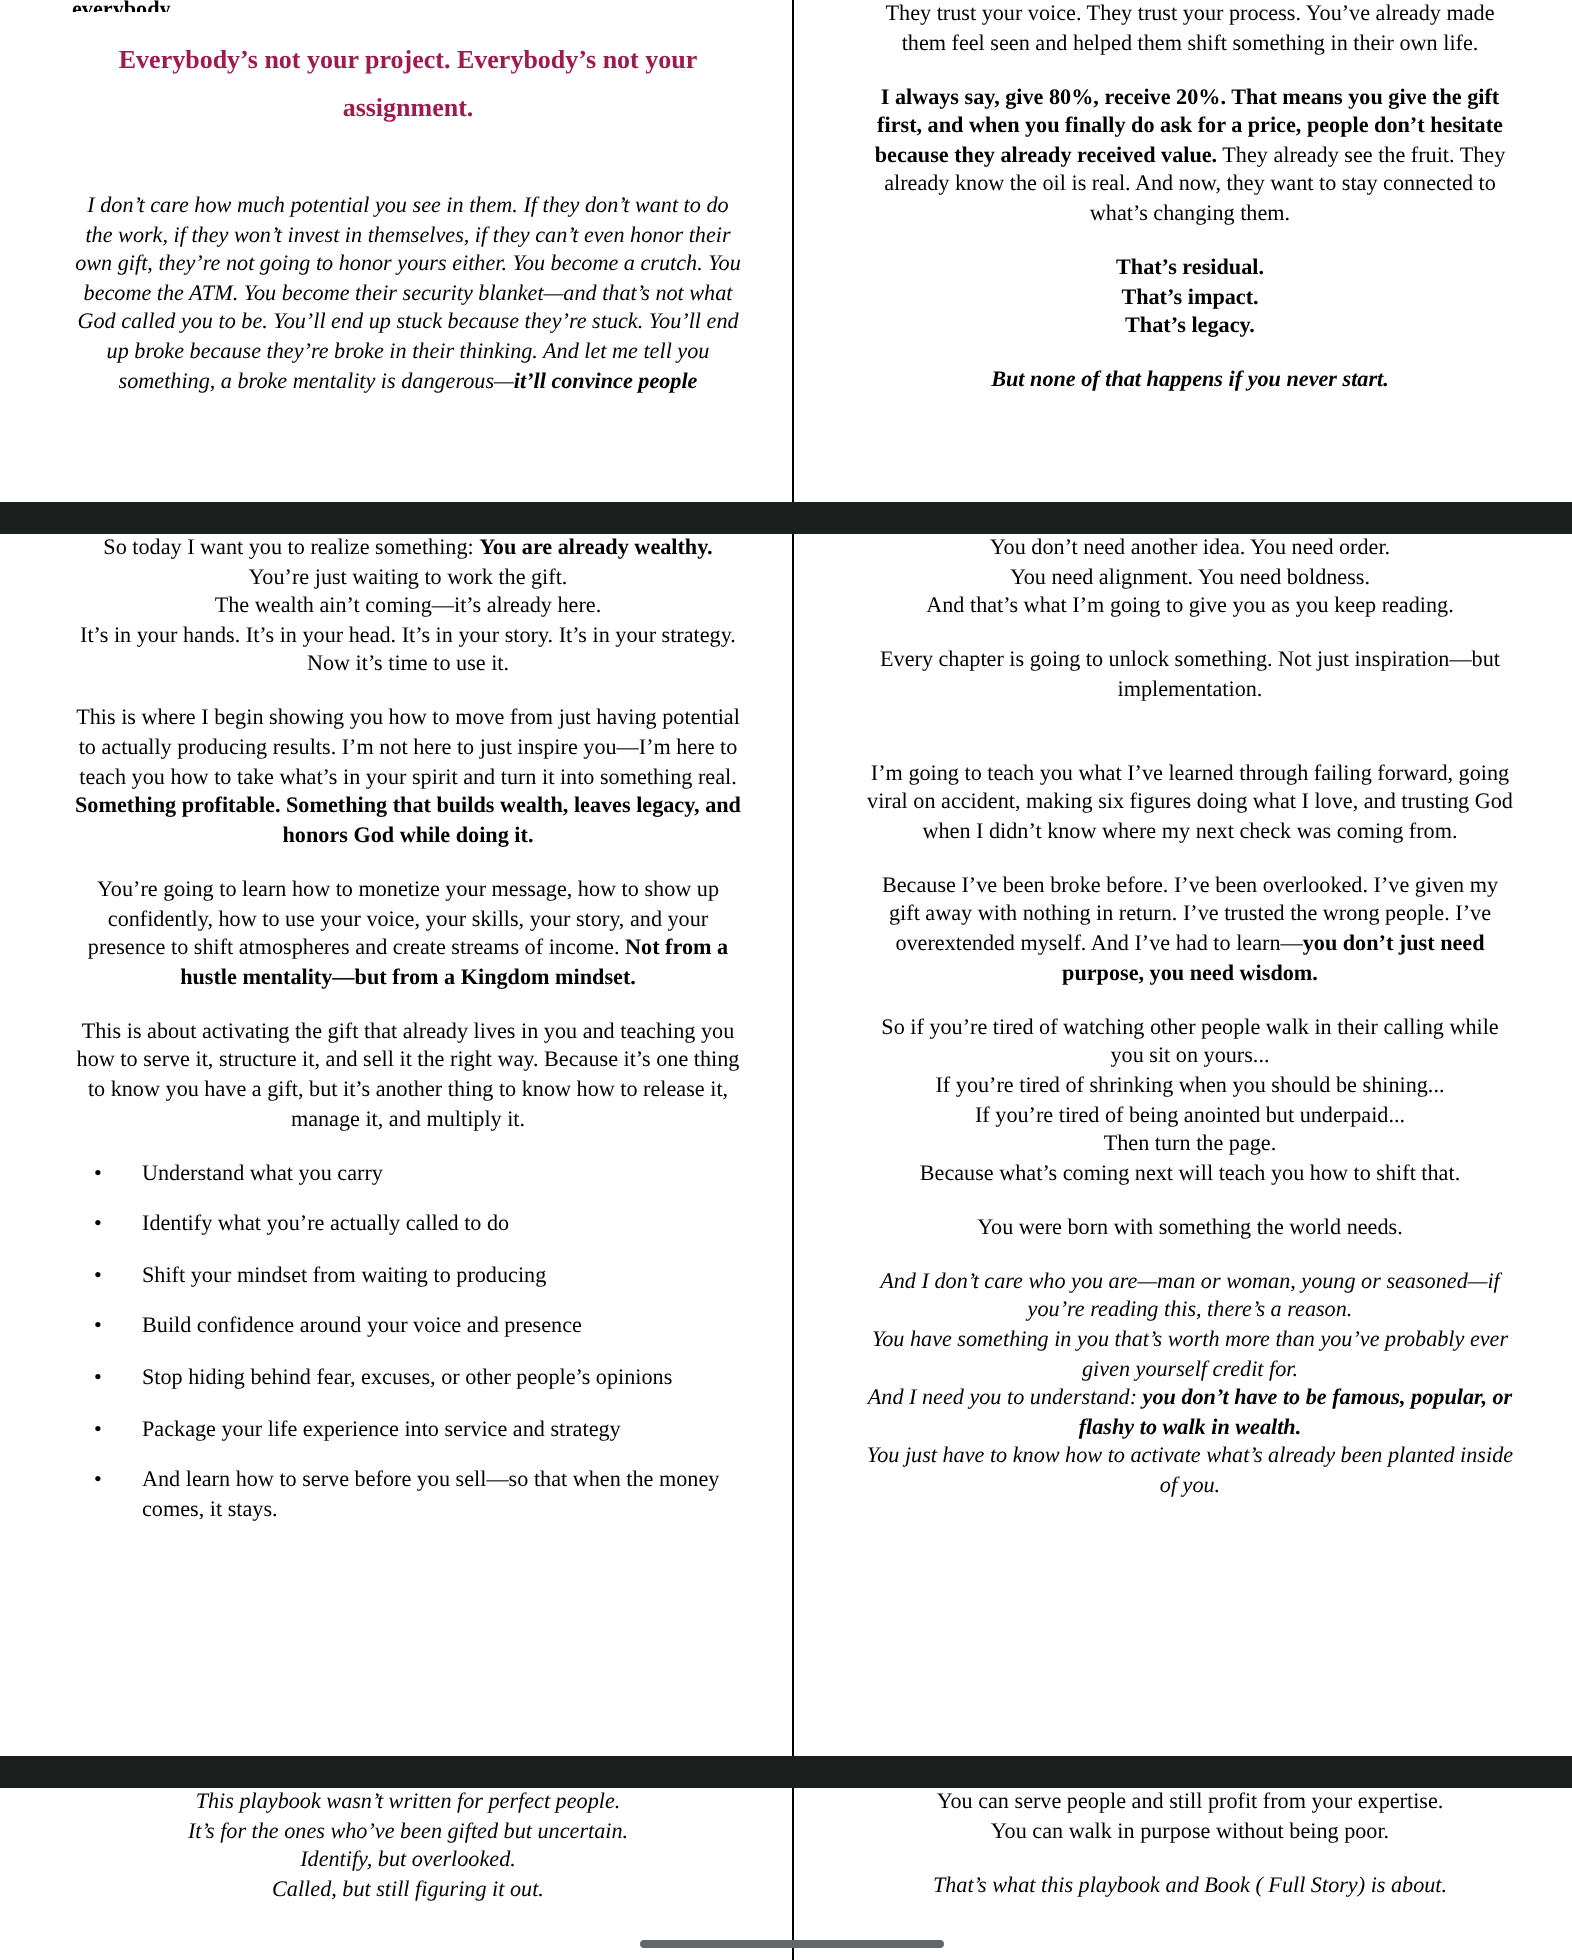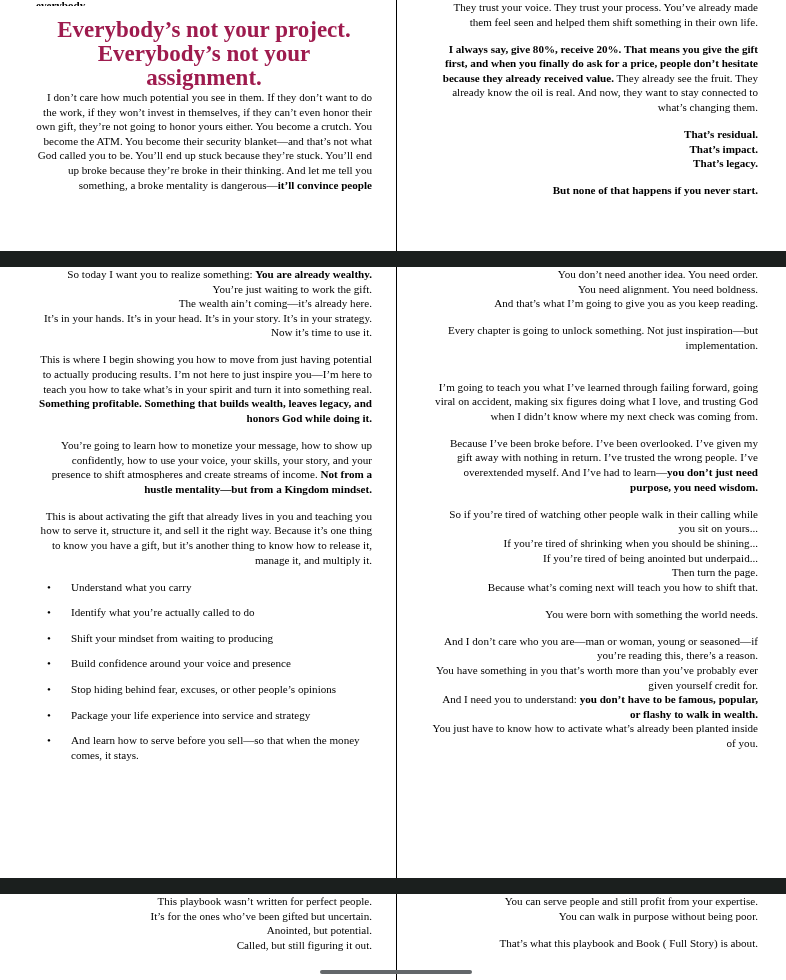--- a/index.html
+++ b/index.html
@@ -63,33 +63,33 @@
     overflow: hidden;
   }
   .col.left  { left: 0px;   width: 396px; padding: 0 24px 16px 36px; }
   .col.right { left: 397px; width: 389px; padding: 0 28px 0 35px; }
 
   
   p, .line, .head {
     margin: 0;
     font-size: 11.1px;
     line-height: 14.6px;
-    text-align: right;
+    text-align: center;
   }
   .para { margin: 0 0 12.5px 0; }
-  .para:last-child { margin-bottom: 0; }
+  .para:last-child { margin-bottom: 0; font-style: italic; }
   b, .b { font-weight: bold; }
 
   .chapter-head {
     color: #9e1b4e;
-    font-size: 23px;
+    font-size: 13px;
     line-height: 24px;
     font-weight: bold;
     text-align: center;
-    margin: 0 0 0 0;
+    margin: 0 0 30px 0;
     padding: 0 8px;
   }
 
   .cut-top {
     font-weight: bold;
     font-size: 11.1px;
     line-height: 11px;
     height: 6px;
     overflow: hidden;
     margin: 0 0 12px 0;
@@ -233,21 +233,21 @@
   </div>
 
   <div class="sep-bar bar-2"></div>
 
   <div class="spread s3">
 
     <div class="col left offset-top-s3">
       <p class="para">
         <span>This playbook wasn’t written for perfect people.</span><br>
         <span>It’s for the ones who’ve been gifted but uncertain.</span><br>
-        <span>Anointed, but potential.</span><br>
+        <span>Identify, but overlooked.</span><br>
         <span>Called, but still figuring it out.</span>
       </p>
     </div>
 
     <div class="col right offset-top-s3r">
       <p class="para">
         <span>You can serve people and still profit from your expertise.</span><br>
         <span>You can walk in purpose without being poor.</span>
       </p>
       <p class="para">That’s what this playbook and Book ( Full Story)  is about.</p>

